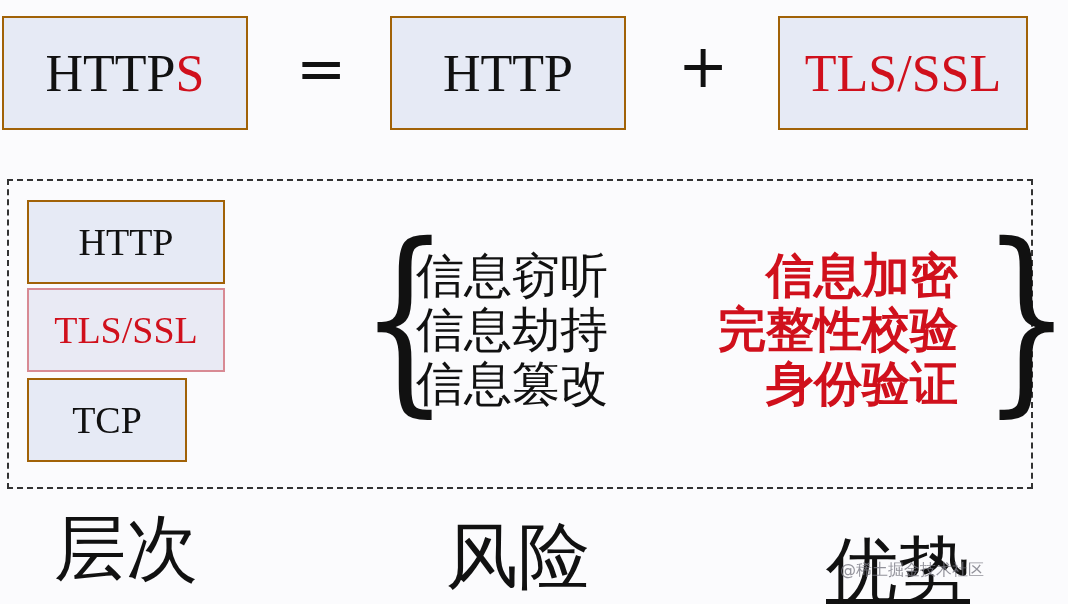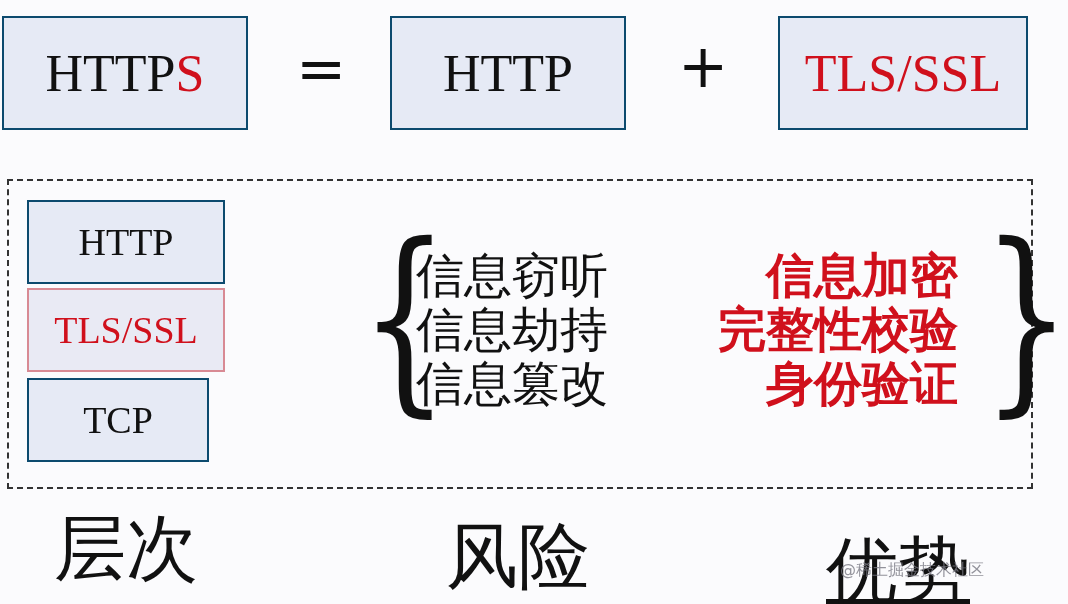--- a/index.html
+++ b/index.html
@@ -3,21 +3,21 @@
   <meta charset="utf-8">
   <style>
     html, body { margin: 0; padding: 0; }
     body {
       width: 1068px; height: 604px; position: relative; overflow: hidden;
       background: #fbfbfd;
       font-family: "Liberation Serif", "DejaVu Serif", serif;
     }
     .box {
       position: absolute; box-sizing: border-box;
-      background: #e6eaf5; border: 2px solid #0c4a6e;
+      background: #e6eaf5; border: 2px solid #a16207;
       display: flex; align-items: center; justify-content: center;
       color: #111;
     }
     .red { color: #d0101c; }
     .op {
       position: absolute; font-family: "DejaVu Sans", sans-serif;
       color: #111; font-size: 60px; line-height: 1;
     }
     .dash {
       position: absolute; left: 7px; top: 179px; width: 1026px; height: 310px;
@@ -65,21 +65,21 @@
 </div>
 
 <div class="dash"></div>
 
 <div class="box layer" style="left:27px;top:200px;width:198px;height:84px;">
   <span>HTTP</span>
 </div>
 <div class="box layer mid" style="left:27px;top:288px;width:198px;height:84px;">
   <span class="red">TLS/SSL</span>
 </div>
-<div class="box layer" style="left:27px;top:378px;width:182px;height:84px;">
+<div class="box layer" style="left:27px;top:378px;width:160px;height:84px;">
   <span>TCP</span>
 </div>
 
 <div class="brace" style="left:360px;top:218px;transform:scaleX(0.7);transform-origin:left top;">{</div>
 <div class="brace" style="left:982px;top:218px;transform:scaleX(0.7);transform-origin:left top;">}</div>
 
 <div class="list" style="left:416px;top:248px;color:#111;">
   <div>信息窃听</div>
   <div>信息劫持</div>
   <div>信息篡改</div>

